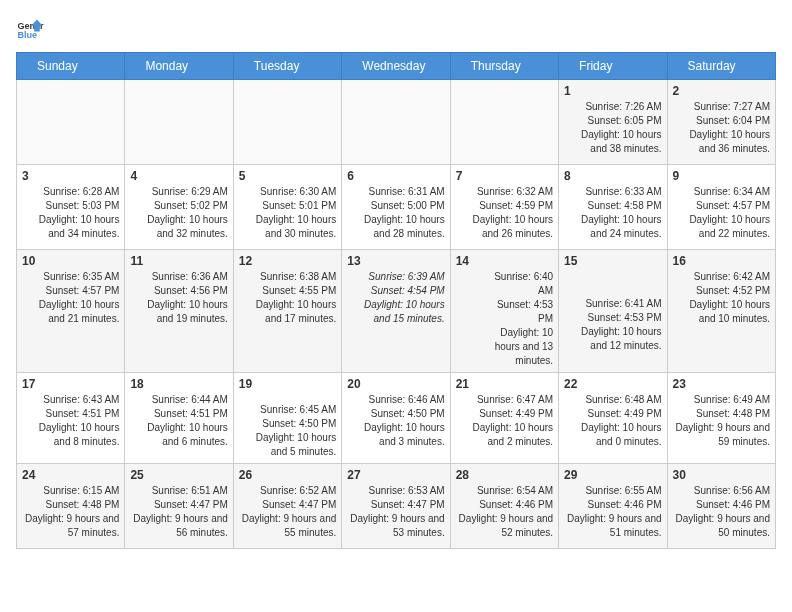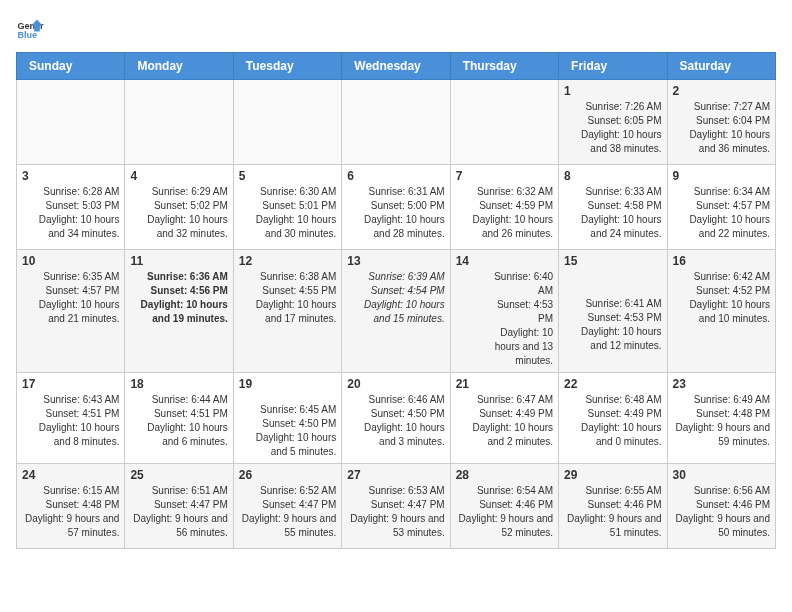--- a/index.html
+++ b/index.html
@@ -39,22 +39,22 @@
     }
     table {
       width: 100%;
       border-collapse: collapse;
       table-layout: fixed;
     }
     thead tr th {
       background-color: #4a90d9;
       color: #fff;
       font-size: 12px;
-      font-weight: bold;
-      padding: 6px 12px;
+      font-weight: normal;
+      padding: 6px 20px;
       text-align: left;
       border: 1px solid #3a7fc1;
       margin-top: 15px;
     }
     tbody tr td {
       border: 1px solid #ccc;
       vertical-align: top;
       padding: 4px 5px;
       font-size: 10px;
       color: #333;
@@ -178,21 +178,21 @@
       </tr>
       <tr>
         <td>
           <span class="day-number">10</span>
           <div class="day-info" style="white-space: pre-line;">Sunrise: 6:35 AM
 Sunset: 4:57 PM
 Daylight: 10 hours and 21 minutes.</div>
         </td>
         <td>
           <span class="day-number">11</span>
-          <div class="day-info" style="white-space: pre-line; font-weight: bold;">Sunrise: 6:36 AM
+          <div class="day-info" style="white-space: pre-line;">Sunrise: 6:36 AM
 Sunset: 4:56 PM
 Daylight: 10 hours and 19 minutes.</div>
         </td>
         <td>
           <span class="day-number">12</span>
           <div class="day-info" style="white-space: pre-line;">Sunrise: 6:38 AM
 Sunset: 4:55 PM
 Daylight: 10 hours and 17 minutes.</div>
         </td>
         <td>

